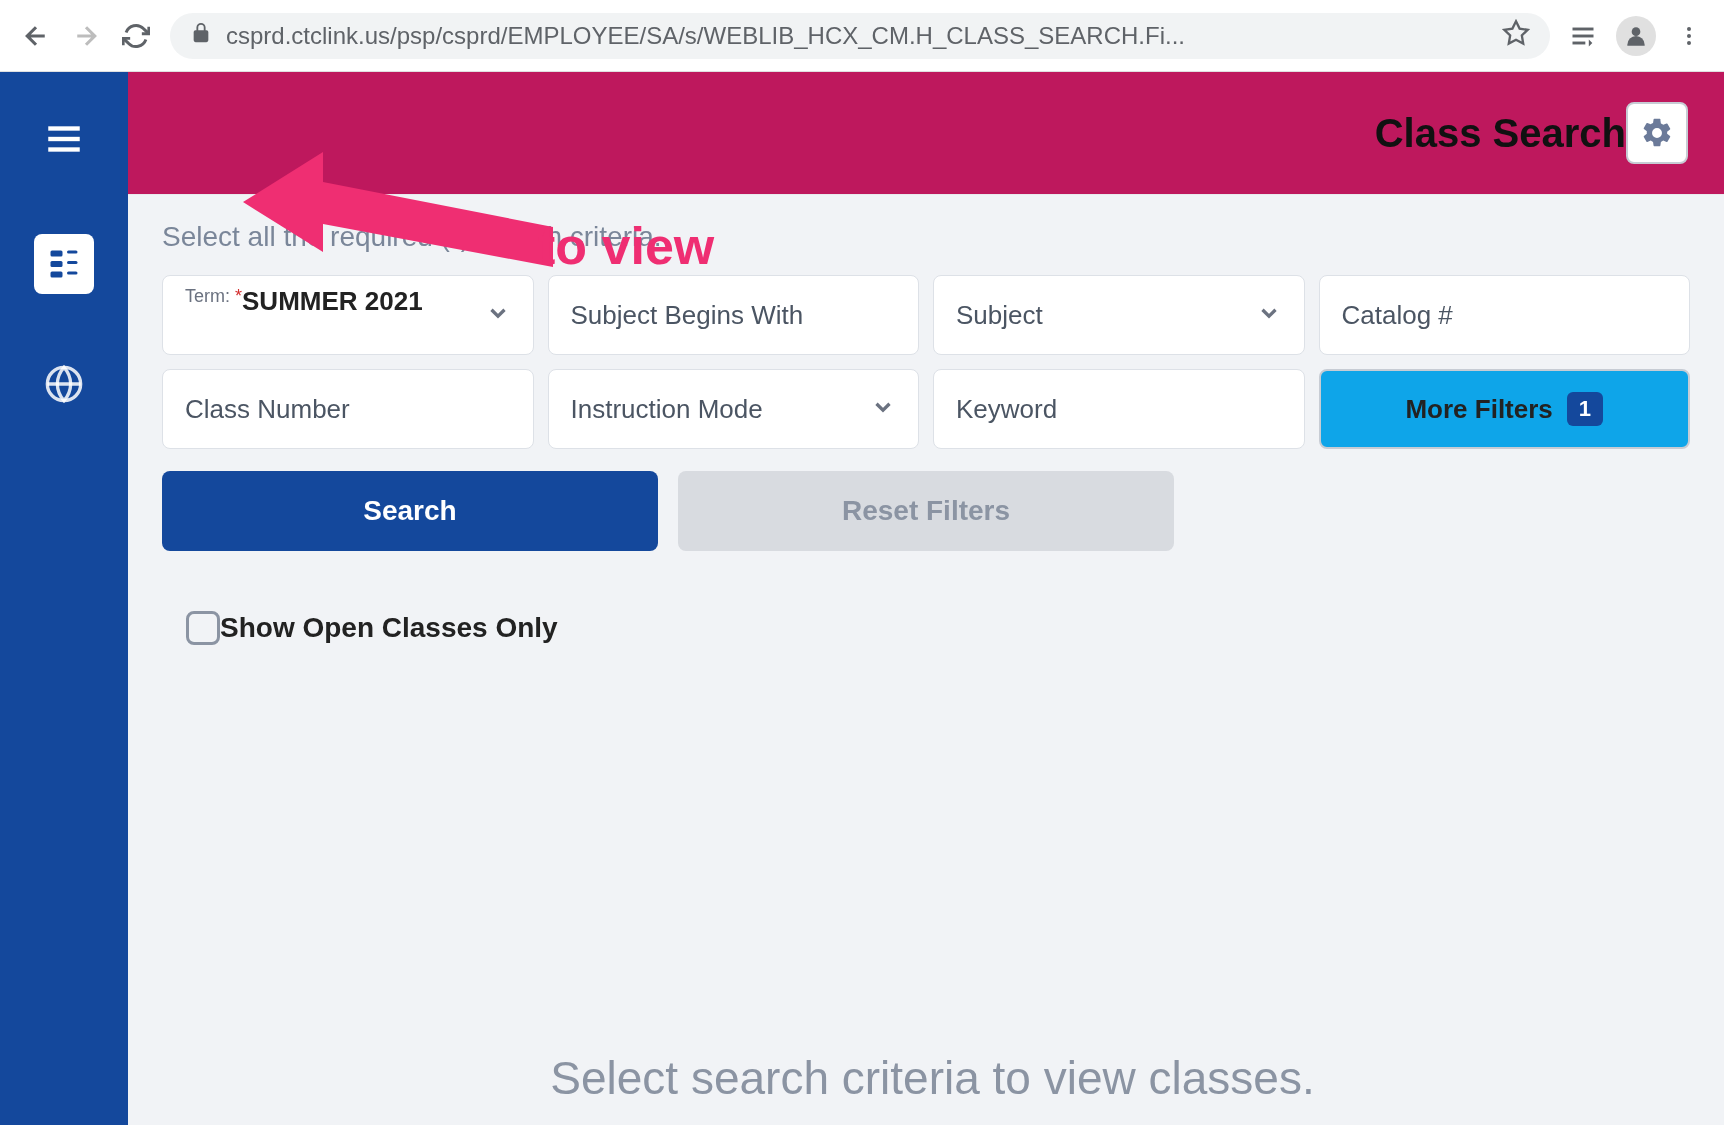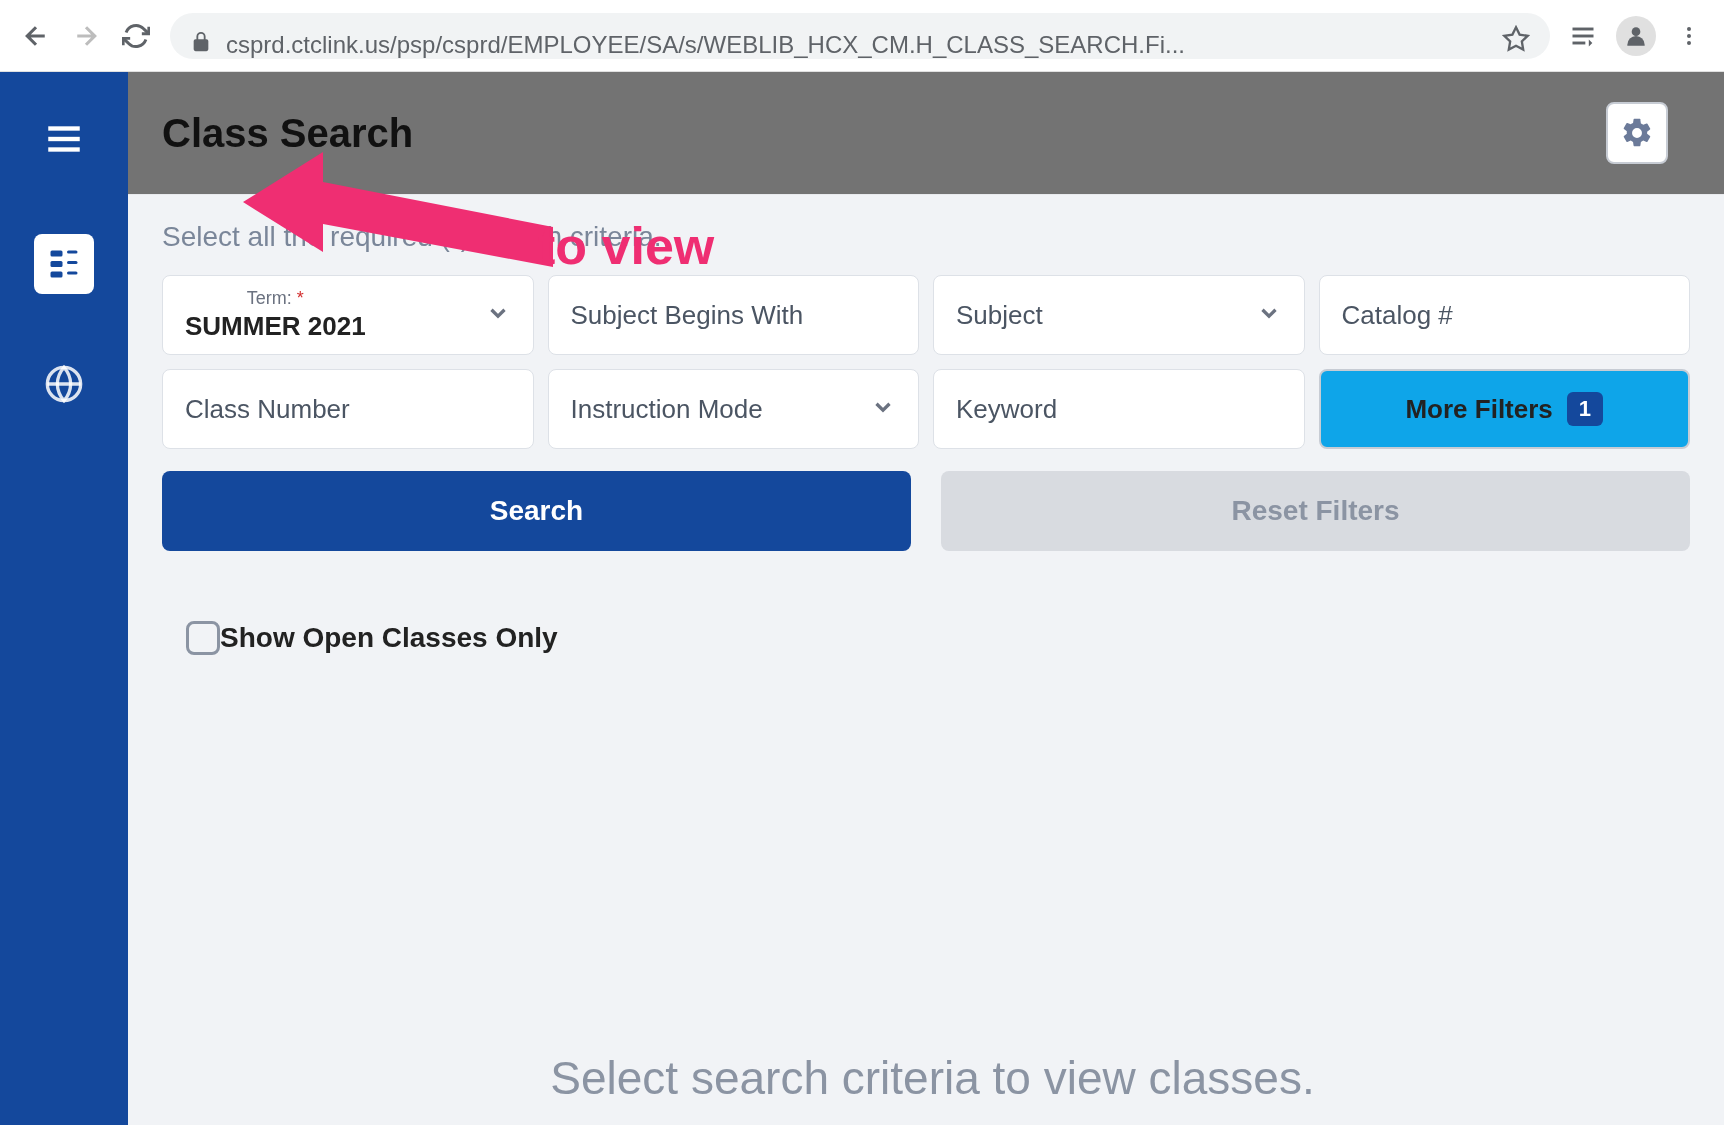--- a/index.html
+++ b/index.html
@@ -35,21 +35,21 @@
     }
     .nav-btn.disabled {
       color: #bdbdbd;
     }
     .url-bar {
       flex: 1;
       height: 46px;
       background: #f1f3f4;
       border-radius: 24px;
       display: flex;
-      align-items: flex-end;
+      align-items: center;
       padding: 0 20px;
       gap: 14px;
       color: #5f6368;
       font-size: 24px;
       overflow: hidden;
       white-space: nowrap;
     }
     .url-text {
       flex: 1;
       overflow: hidden;
@@ -104,24 +104,24 @@
     }
     .main {
       flex: 1;
       display: flex;
       flex-direction: column;
       position: relative;
     }
     .header {
       display: flex;
       align-items: center;
-      justify-content: space-between;
-      padding: 30px 56px 30px 34px;
+      justify-content: flex-end;
+      padding: 30px 36px 30px 34px;
       border-bottom: 1px solid #e8eaed;
-      background: #737373;
+      background: #be185d;
     }
     .page-title {
       font-size: 40px;
       font-weight: 700;
       color: #111;
     }
     .settings-btn {
       width: 62px;
       height: 62px;
       border: 2px solid #c7ccd4;
@@ -156,24 +156,22 @@
       border-radius: 8px;
       height: 80px;
       padding: 10px 22px;
       display: flex;
       align-items: center;
       justify-content: space-between;
       position: relative;
     }
     .field-labels {
       display: flex;
-      flex-direction: column;
       justify-content: center;
       height: 100%;
-      align-items: center;
     }
     .field-small-label {
       font-size: 18px;
       color: #6b7280;
       margin-bottom: 2px;
     }
     .field-small-label .req {
       color: #d32f2f;
     }
     .field-value {
@@ -208,22 +206,22 @@
     .badge {
       background: #14489c;
       color: #fff;
       font-weight: 700;
       font-size: 22px;
       border-radius: 6px;
       padding: 4px 12px;
     }
     .button-row {
       display: grid;
-      grid-template-columns: repeat(2, 1fr);
-      gap: 30px;
+      grid-template-columns: repeat(3, 1fr);
+      gap: 20px;
       margin-bottom: 40px;
     }
     .btn {
       height: 80px;
       border-radius: 8px;
       font-size: 28px;
       font-weight: 700;
       display: flex;
       align-items: center;
       justify-content: center;

